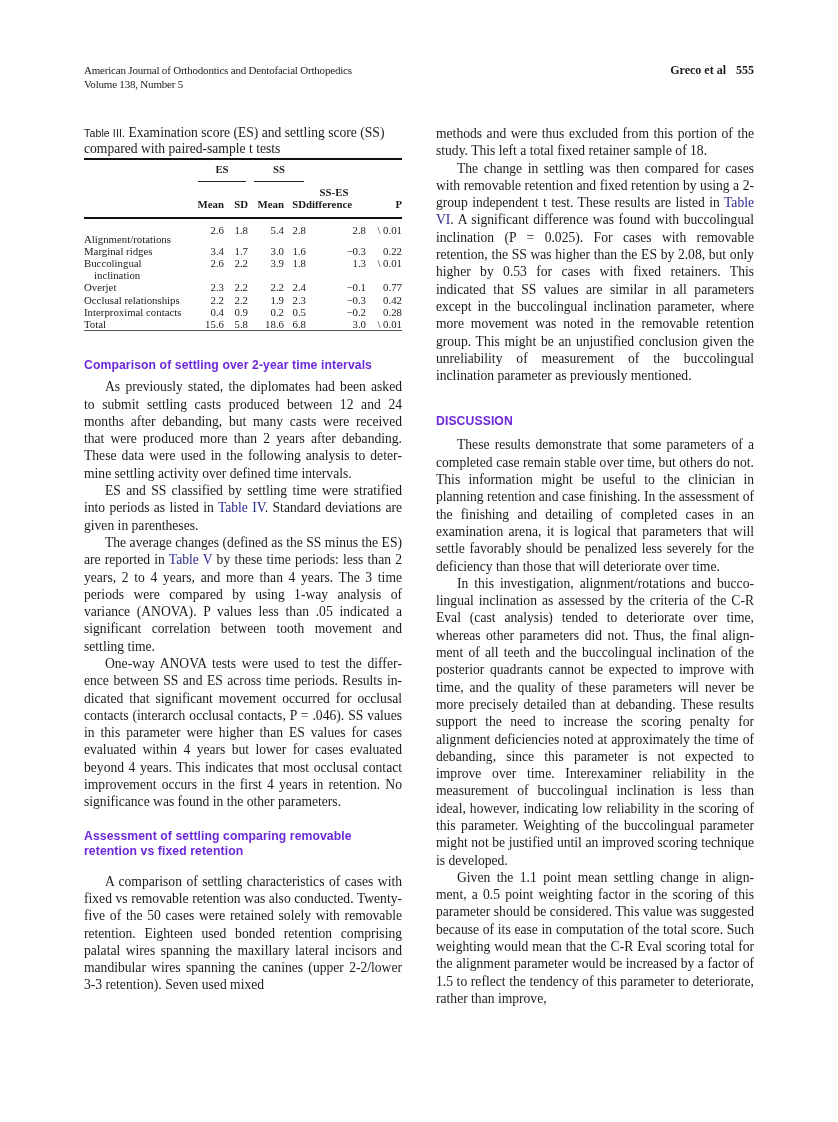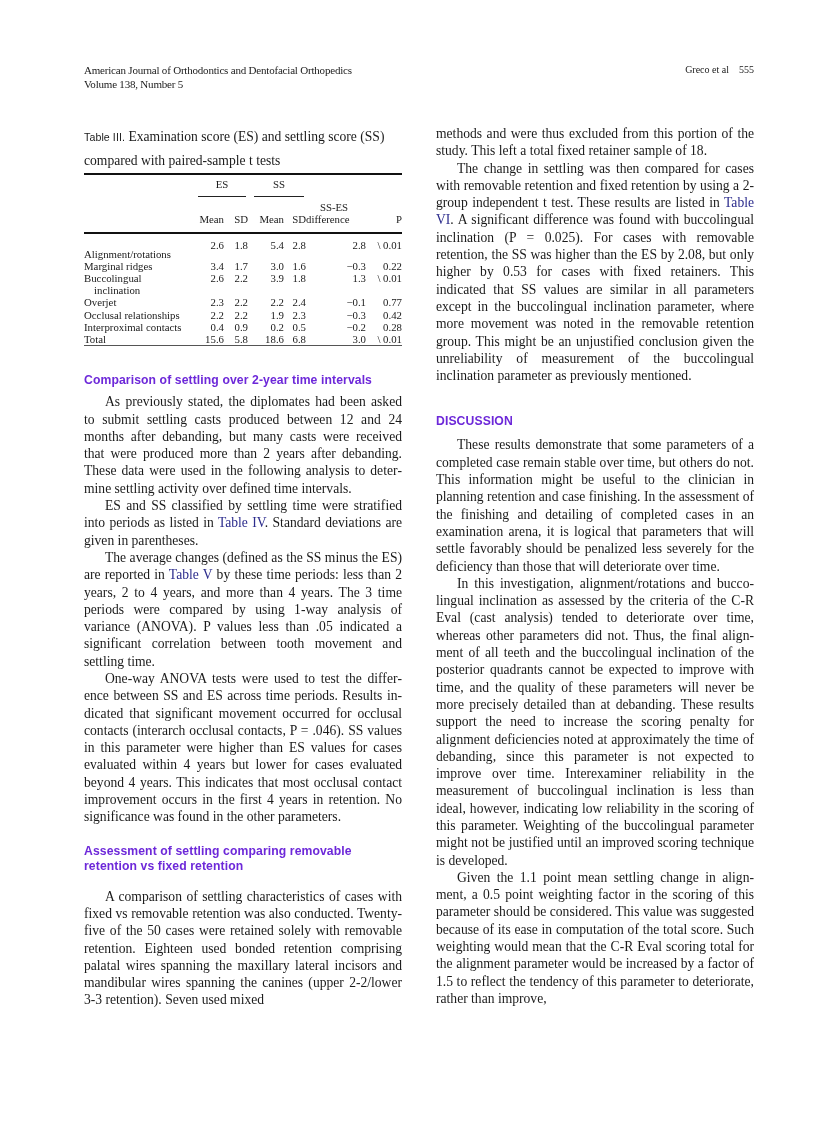--- a/index.html
+++ b/index.html
@@ -1,33 +1,33 @@
 <!DOCTYPE html>
 <html><head>
 <meta charset="utf-8">
 <style>
   html, body { margin: 0; padding: 0; background: #ffffff; }
   body { width: 838px; height: 1122px; position: relative; overflow: hidden; color: #1a1a1a; }
   .serif { font-family: "Liberation Serif", "DejaVu Serif", serif; }
   .sans { font-family: "Liberation Sans", "DejaVu Sans", sans-serif; }
   #header { position: absolute; left: 84px; top: 63px; width: 670px; font-size: 11px; line-height: 14px; }
   #header .left { position: absolute; left: 0; top: 0; letter-spacing: -0.2px; }
-  #header .right { position: absolute; right: 0; top: 0; font-size: 10px; }
+  #header .right { position: absolute; right: 0; top: 0; font-size: 12px; font-weight: bold; }
   #header .right span.pg { margin-left: 10px; }
   .col { position: absolute; top: 125px; width: 318px; font-size: 13.6px; line-height: 17.3px; text-align: justify; }
   #left-col { left: 84px; }
   #right-col { left: 436px; }
   p { margin: 0; text-indent: 21px; hyphens: manual; }
   p.noindent { text-indent: 0; }
   .link { color: #2b2b8c; }
   .section-head { font-size: 12.2px; line-height: 15px; color: #6d28d9; margin: 0; text-align: left; letter-spacing: 0.1px; }
-  .table-caption { font-size: 13.6px; line-height: 23px; text-align: left; }
+  .table-caption { font-size: 13.6px; line-height: 16px; text-align: left; }
   .table-caption .tlabel { font-size: 10.6px; letter-spacing: 0.1px; }
   table.data { width: 318px; border-collapse: collapse; font-size: 10.8px; line-height: 12.2px; margin-top: 1px; }
-  table.data th { font-weight: normal; padding: 0; }
+  table.data th { font-weight: bold; padding: 0; }
   table.data td { padding: 0; vertical-align: top; }
   .rule-top { border-top: 2px solid #111; }
   .rule-bot { border-bottom: 1.5px solid #555; margin-left: 39px; }
   .num { text-align: right; }
   .grp { text-align: center; }
   .grp-line { border-bottom: 1.3px solid #222; }
 </style>
 </head>
 <body>
 

